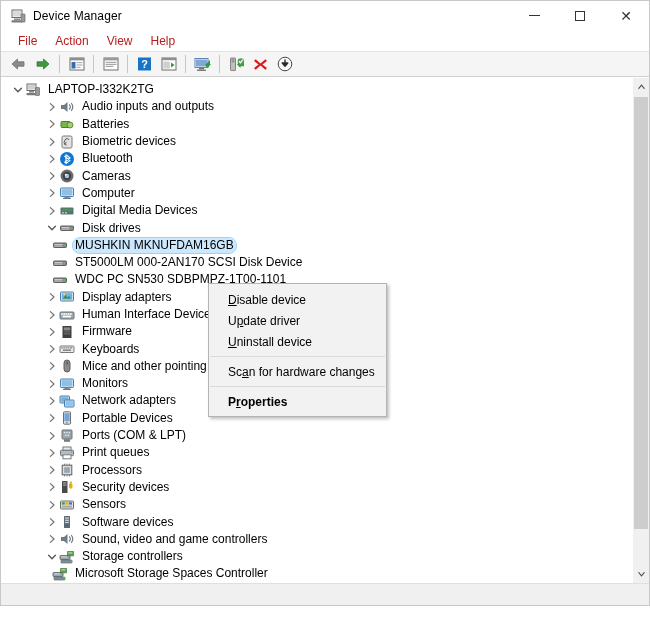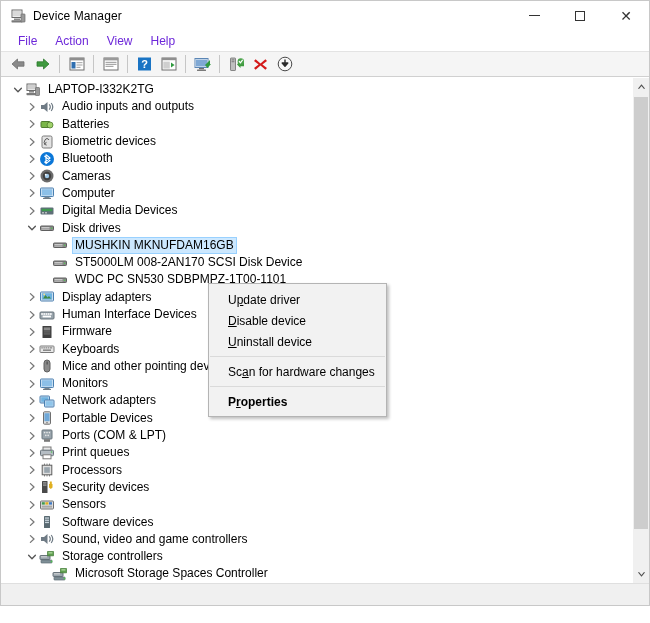--- a/index.html
+++ b/index.html
@@ -44,21 +44,21 @@
 
   
   .menubar {
     height: 21px; min-height: 21px;
     background: #ffffff;
     display: flex; align-items: center;
     padding-left: 8px;
     border-bottom: 1px solid #e3e3e3;
   }
   .menu-item {
-    font-size: 12px; color: #6d28d9;
+    font-size: 12px; color: #b91c1c;
     padding: 2px 9px 3px 9px;
   }
 
   
   .toolbar {
     height: 25px; min-height: 25px;
     background: #f5f5f5;
     display: flex; align-items: center;
     padding-left: 6px;
     border-bottom: 1px solid #d0d0d0;
@@ -91,37 +91,38 @@
   .row {
     height: 17.3px;
     display: flex; align-items: center;
     font-size: 12px; color: #000;
     white-space: nowrap;
     padding-left: 10px;
   }
   .row.selected-row .lbl {
     background: #cce8ff;
     outline: 1px solid #99d1ff;
+    border-radius: 7px;
   }
   .twisty {
     width: 14px; min-width: 14px; height: 16px;
     display: flex; align-items: center; justify-content: center;
     color: #5a5a5a;
   }
   .twisty svg { display:block; }
   .ticon {
     width: 16px; min-width: 16px; height: 16px;
     margin-right: 5px;
     display: flex; align-items: center; justify-content: center;
   }
   .ticon svg { display: block; }
   .lbl { padding: 0 2px; line-height: 15px; }
 
   .d0 { }
-  .d1 { padding-left: 24px; }
+  .d1 { padding-left: 24px; margin-left: 20px; }
   .d2 { padding-left: 51px; }
 
   
   .vscroll {
     width: 17px; min-width: 17px;
     background: #f0f0f0;
     border-left: 1px solid #ffffff;
     display: flex; flex-direction: column;
     position: relative;
   }
@@ -439,21 +440,21 @@
         </div>
         <div class="row d2">
           <span class="ticon">
             <svg width="16" height="16" viewBox="0 0 16 16">
               <rect x="1.5" y="6" width="13" height="4.5" rx=".8" fill="#8a8a8a" stroke="#5f5f5f"></rect>
               <rect x="2.5" y="7" width="8" height="1" fill="#c8c8c8"></rect>
               <rect x="2.5" y="8.6" width="8" height="1" fill="#c8c8c8"></rect>
               <circle cx="12.6" cy="8.3" r=".8" fill="#4fc24f"></circle>
             </svg>
           </span>
-          <span class="lbl">ST5000LM 008-2AN170 SCSI Disk Device</span>
+          <span class="lbl">ST5000LM 000-2AN170 SCSI Disk Device</span>
         </div>
         <div class="row d2">
           <span class="ticon">
             <svg width="16" height="16" viewBox="0 0 16 16">
               <rect x="1.5" y="6" width="13" height="4.5" rx=".8" fill="#8a8a8a" stroke="#5f5f5f"></rect>
               <rect x="2.5" y="7" width="8" height="1" fill="#c8c8c8"></rect>
               <rect x="2.5" y="8.6" width="8" height="1" fill="#c8c8c8"></rect>
               <circle cx="12.6" cy="8.3" r=".8" fill="#4fc24f"></circle>
             </svg>
           </span>
@@ -755,24 +756,24 @@
       </div>
       <div class="sb-arrow">
         <svg width="9" height="7" viewBox="0 0 9 7">
             <path d="M4.5 5.8 L1 1.6 L2 1 L4.5 4 L7 1 L8 1.6 Z" fill="#505050"></path>
           </svg>
       </div>
     </div>
 
     <div class="ctxmenu" id="ctxmenu">
         <div class="ctx-item">
+          <span><u>D</u>isable device</span>
+        </div>
+        <div class="ctx-item">
           <span>U<u>p</u>date driver</span>
-        </div>
-        <div class="ctx-item">
-          <span><u>D</u>isable device</span>
         </div>
         <div class="ctx-item">
           <span><u>U</u>ninstall device</span>
         </div>
         <div class="ctx-sep"></div>
         <div class="ctx-item">
           <span>Sc<u>a</u>n for hardware changes</span>
         </div>
         <div class="ctx-sep"></div>
         <div class="ctx-item bold">

